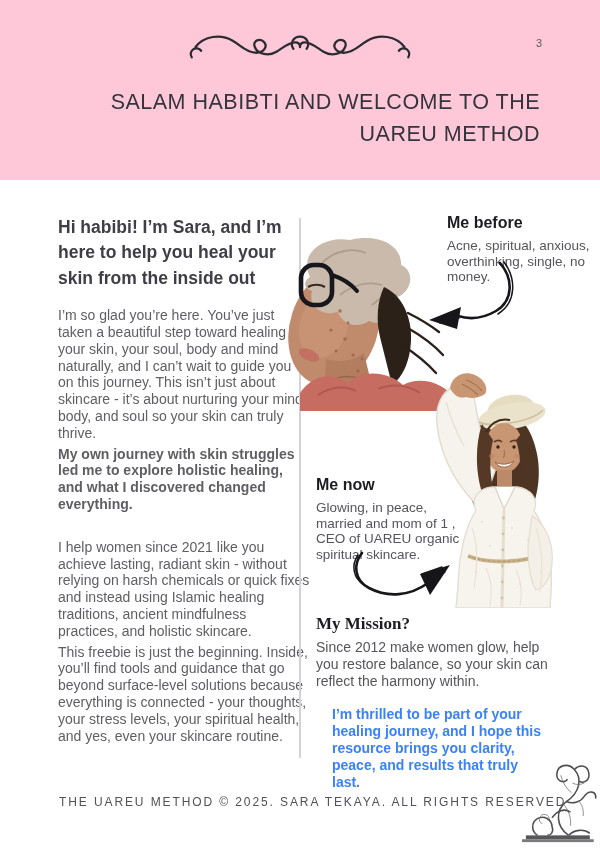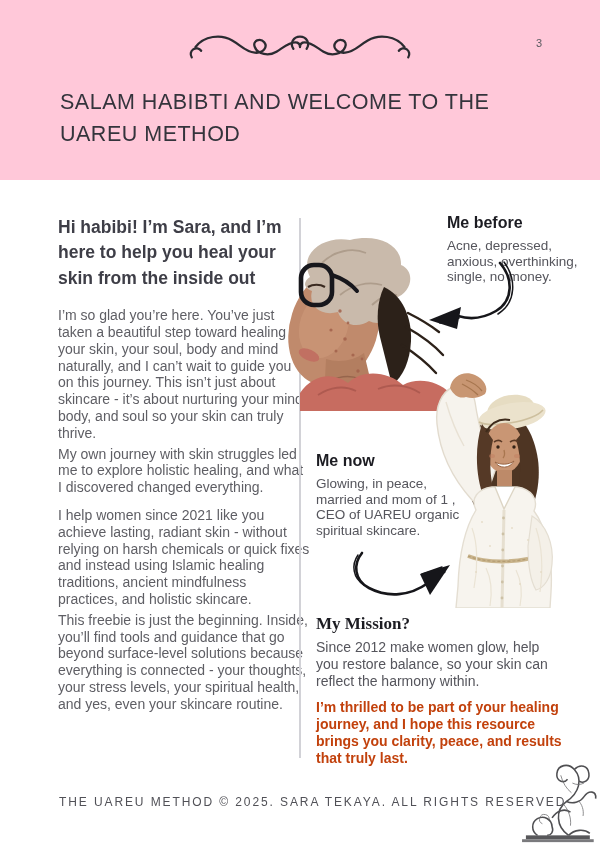--- a/index.html
+++ b/index.html
@@ -6,38 +6,38 @@
   .page{
     position:relative;width:600px;height:849px;overflow:hidden;
     background:#ffffff;font-family:"Liberation Sans",sans-serif;
   }
   
   .header{position:absolute;left:0;top:0;width:600px;height:180px;background:#FFC8D9;}
   .flourish{position:absolute;left:176px;top:31px;width:248px;height:32px;}
   .page-num{position:absolute;top:37px;right:58px;font-size:11px;color:#5A5A60;}
   .title{
     position:absolute;top:86px;left:50%;transform:translateX(-50%);
-    width:480px;margin:0;text-align:left;
+    width:480px;margin:0;text-align:right;
     font-size:21.5px;font-weight:500;letter-spacing:.5px;line-height:32px;color:#34343C;
   }
   
   .divider{position:absolute;left:299px;top:218px;width:1.5px;height:540px;background:#D2D2D7;}
   .left-col{position:absolute;left:58px;top:215px;width:252px;}
   .intro-heading{margin:0 0 16px 0;font-size:17.5px;font-weight:700;line-height:25.4px;color:#3E3E47;}
   .left-col p{margin:0 0 4px 0;font-size:14px;line-height:16.8px;color:#5E5E64;}
-  .left-col p.gap-after{margin-bottom:11px;}
+  .left-col p.gap-after{margin-bottom:26px;font-weight:bold;}
   
   .before-block{position:absolute;left:403px;top:214px;width:152px;margin-left:44px;}
-  .now-block{position:absolute;left:316px;top:452px;width:156px;}
+  .now-block{position:absolute;left:316px;top:476px;width:156px;}
   .block-heading{margin:0 0 6px 0;font-size:16px;font-weight:700;color:#1C1C22;}
   .block-text{margin:0;font-size:13.5px;line-height:15.5px;color:#55555C;}
   .mission-block{position:absolute;left:316px;top:614px;width:246px;}
   .mission-heading{margin:0 0 5px 0;font-size:17px;font-weight:700;color:#1C1C22;font-family:Liberation Serif, serif;}
   .mission-text{margin:0 0 9px 0;font-size:14px;line-height:17px;color:#55555C;}
-  .mission-closing{margin:0;font-size:14px;line-height:17px;font-weight:700;color:#c2410c;}
+  .mission-closing{margin:16px;font-size:14px;line-height:17px;font-weight:700;color:#3b82f6;}
   
   .before-photo{position:absolute;left:300px;top:233px;width:150px;height:178px;overflow:visible;}
   .now-photo{position:absolute;left:416px;top:358px;width:145px;height:250px;}
   .arrow-before{position:absolute;left:424px;top:258px;width:90px;height:75px;}
   .arrow-now{position:absolute;left:350px;top:550px;width:105px;height:50px;}
   
   .footer-text{
     position:absolute;left:59px;top:795px;font-size:12px;letter-spacing:1.9px;
     color:#515157;white-space:nowrap;
   }
@@ -96,21 +96,21 @@
       <circle cx="48" cy="90" r="1.4"></circle>
         <circle cx="62" cy="126" r="1.4"></circle>
     </g>
     <ellipse cx="9" cy="122" rx="11" ry="5.5" fill="#C17062" transform="rotate(24 9 122)"></ellipse>
     <path d="M0 160 C12 142 32 138 48 150 C62 136 88 138 103 152 C118 144 138 148 150 160 L150 178 L0 178 Z" fill="#C76C60"></path>
     <path d="M18 162 C30 154 44 152 56 158 M78 156 C92 150 108 152 120 160" stroke="#AE5A50" stroke-width="1.8" fill="none"></path>
   </svg>
 
   <section class="before-block">
     <h3 class="block-heading">Me before</h3>
-    <p class="block-text">Acne, depressed, anxious, overthinking, single, no money.</p>
+    <p class="block-text">Acne, spiritual, anxious, overthinking, single, no money.</p>
   </section>
 
   <svg class="arrow-before" viewBox="0 0 90 75" aria-hidden="true">
     <g stroke="#16161A" fill="none" stroke-linecap="round">
       <path d="M76 5 C89 20 90 42 72 53 C60 60 47 62 34 58" stroke-width="2.6"></path>
       <path d="M80 4 C92 20 93 44 74 56" stroke-width="1.5"></path>
       <path d="M34 53 L12 61 M35 60 L16 65 M30 56 L10 62" stroke-width="1.6"></path>
     </g>
     <polygon points="37,49 5,62 33,71" fill="#16161A"></polygon>
   </svg>

